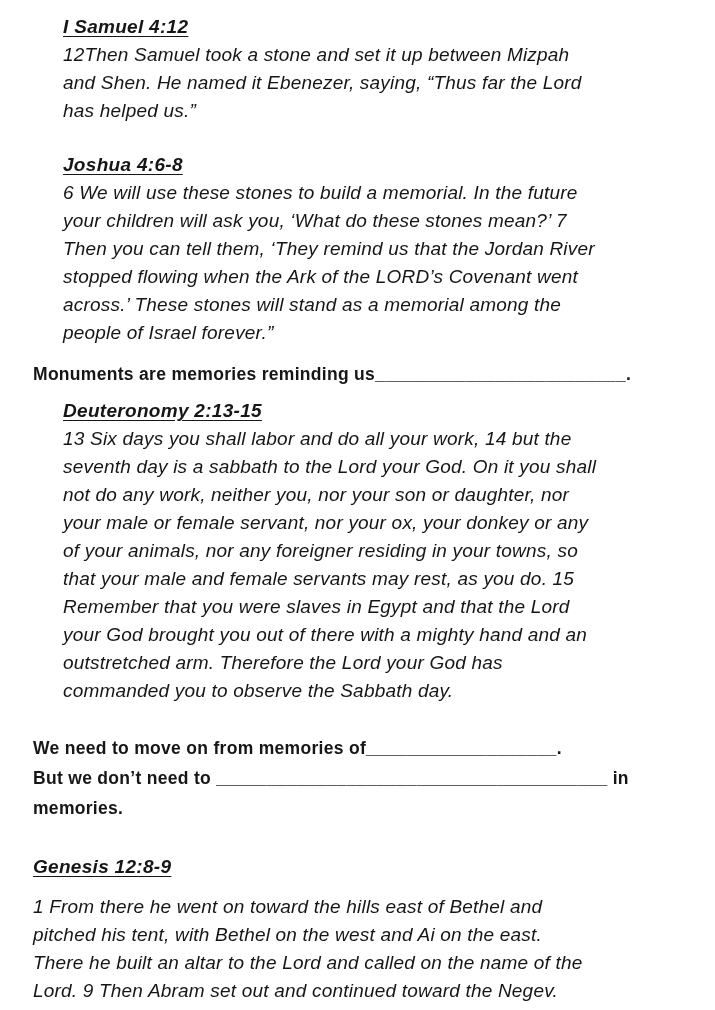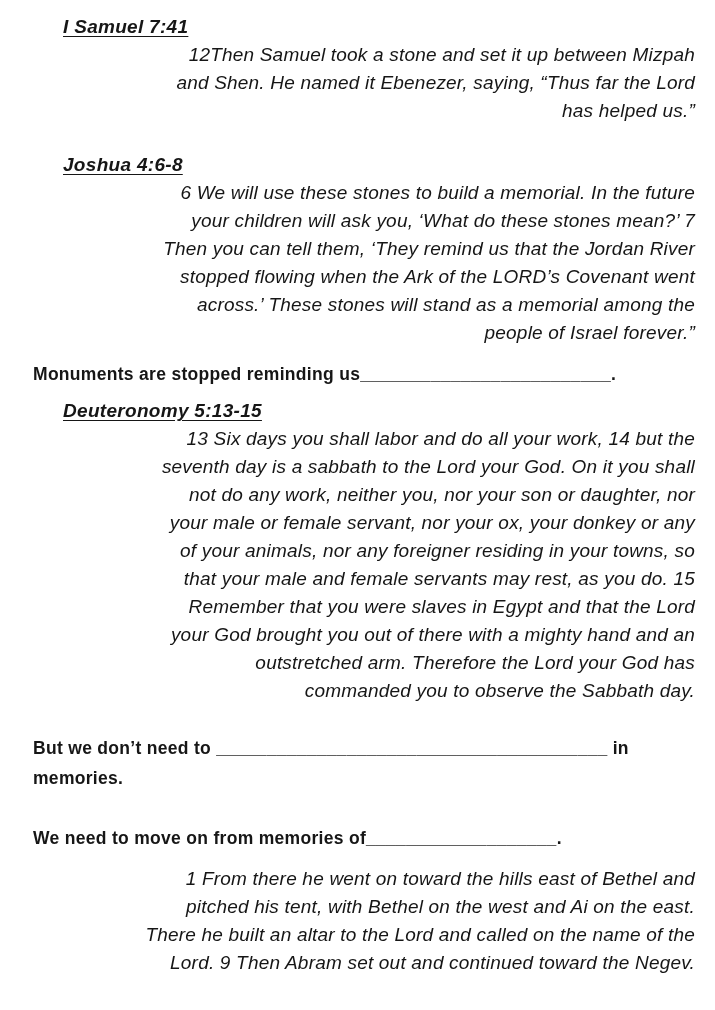--- a/index.html
+++ b/index.html
@@ -37,21 +37,20 @@
     letter-spacing: 0.3px;
   }
   .scripture-text {
     font-size: 19px;
     font-style: italic;
     font-weight: normal;
     line-height: 28px;
     margin: 0;
     white-space: pre;
     letter-spacing: 0.2px;
-    text-align: right;
   }
   .statement {
     font-size: 17.5px;
     font-weight: bold;
     line-height: 30px;
     margin: 0;
     white-space: pre;
     letter-spacing: 0.3px;
   }
   
@@ -62,57 +61,58 @@
   .st-dont-need    { margin-bottom: 30px; }
   .st-move-on      { margin-bottom: 0;    }
   .sec-genesis .scripture-text { margin-top: 12px; }
 </style>
 </head>
 <body>
 
 <main class="page">
 
   <section class="passage indented sec-samuel">
-    <h2 class="scripture-heading">I Samuel 7:41</h2>
+    <h2 class="scripture-heading">I Samuel 4:12</h2>
     <p class="scripture-text">12Then Samuel took a stone and set it up between Mizpah
 and Shen. He named it Ebenezer, saying, “Thus far the Lord
 has helped us.”</p>
   </section>
 
   <section class="passage indented sec-joshua">
     <h2 class="scripture-heading">Joshua 4:6-8</h2>
     <p class="scripture-text">6 We will use these stones to build a memorial. In the future
 your children will ask you, ‘What do these stones mean?’ 7
 Then you can tell them, ‘They remind us that the Jordan River
 stopped flowing when the Ark of the LORD’s Covenant went
 across.’ These stones will stand as a memorial among the
 people of Israel forever.”</p>
   </section>
 
-  <p class="statement st-monuments">Monuments are stopped reminding us_________________________.</p>
+  <p class="statement st-monuments">Monuments are memories reminding us_________________________.</p>
 
   <section class="passage indented sec-deuteronomy">
-    <h2 class="scripture-heading">Deuteronomy 5:13-15</h2>
+    <h2 class="scripture-heading">Deuteronomy 2:13-15</h2>
     <p class="scripture-text">13 Six days you shall labor and do all your work, 14 but the
 seventh day is a sabbath to the Lord your God. On it you shall
 not do any work, neither you, nor your son or daughter, nor
 your male or female servant, nor your ox, your donkey or any
 of your animals, nor any foreigner residing in your towns, so
 that your male and female servants may rest, as you do. 15
 Remember that you were slaves in Egypt and that the Lord
 your God brought you out of there with a mighty hand and an
 outstretched arm. Therefore the Lord your God has
 commanded you to observe the Sabbath day.</p>
   </section>
 
+  <p class="statement st-move-on">We need to move on from memories of___________________.</p>
+
   <p class="statement st-dont-need">But we don’t need to _______________________________________ in
 memories.</p>
 
-  <p class="statement st-move-on">We need to move on from memories of___________________.</p>
-
   <section class="passage sec-genesis">
+    <h2 class="scripture-heading">Genesis 12:8-9</h2>
     <p class="scripture-text">1 From there he went on toward the hills east of Bethel and
 pitched his tent, with Bethel on the west and Ai on the east.
 There he built an altar to the Lord and called on the name of the
 Lord. 9 Then Abram set out and continued toward the Negev.</p>
   </section>
 
 </main>
 
 </body></html>

